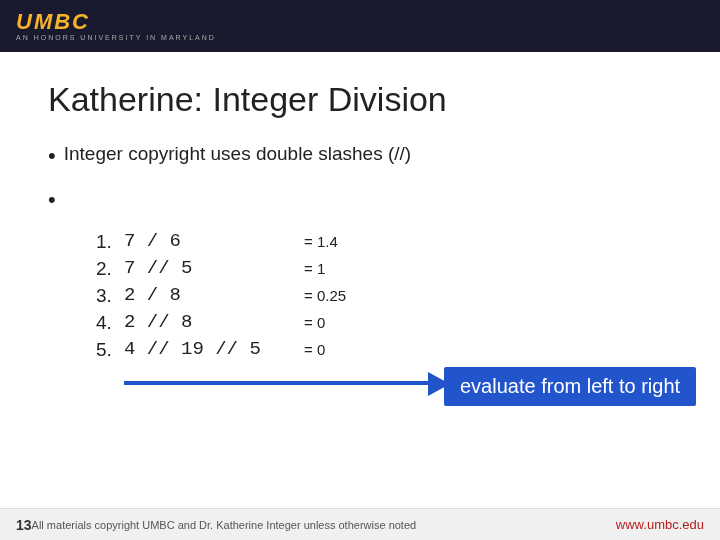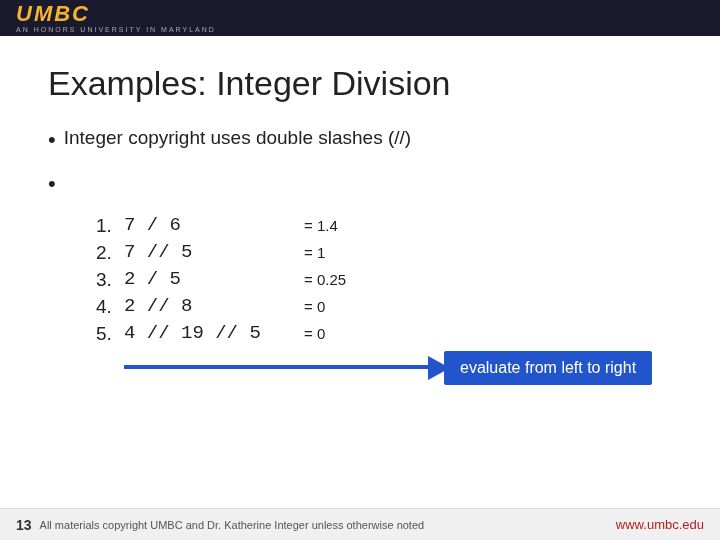--- a/index.html
+++ b/index.html
@@ -10,21 +10,21 @@
       background: #ffffff;
       font-family: Arial, sans-serif;
       overflow: hidden;
       position: relative;
     }
 
     
     .header-bar {
       background: #1a1a2e;
       width: 100%;
-      height: 36px;
+      height: 52px;
       display: flex;
       align-items: center;
       padding: 0 16px;
     }
 
     .umbc-logo-area {
       display: flex;
       flex-direction: column;
       justify-content: center;
     }
@@ -135,21 +135,21 @@
       border-left: 22px solid #2255cc;
     }
 
     .tooltip-box {
       position: absolute;
       left: 348px;
       top: 0px;
       background: #2255cc;
       color: #fff;
       padding: 8px 16px;
-      font-size: 16px;
+      font-size: 20px;
       font-family: Arial, sans-serif;
       white-space: nowrap;
       border-radius: 2px;
     }
 
     
     .footer {
       position: absolute;
       bottom: 0;
       left: 0;
@@ -159,21 +159,20 @@
       display: flex;
       align-items: center;
       justify-content: space-between;
       padding: 0 16px;
       border-top: 1px solid #ddd;
     }
 
     .footer-left {
       display: flex;
       align-items: center;
-      gap: 8px;
     }
 
     .footer-number {
       font-size: 14px;
       font-weight: bold;
       color: #333;
     }
 
     .footer-text {
       font-size: 11px;
@@ -190,21 +189,21 @@
 
 <div class="header-bar">
   <div class="umbc-logo-area">
     <span class="umbc-text">UMBC</span>
     <span class="umbc-subtitle">AN HONORS UNIVERSITY IN MARYLAND</span>
   </div>
 </div>
 
 <div class="main-content">
 
-  <h1 class="page-title">Examples: Integer Division</h1>
+  <h1 class="page-title">Katherine: Integer Division</h1>
 
   <div class="bullet-item">
     <span class="bullet-dot">•</span>
     <span>Integer copyright uses double slashes (//)</span>
   </div>
 
   <div class="examples-section">
     <div class="bullet-item">
       <span class="bullet-dot">•</span>
     </div>
@@ -218,21 +217,21 @@
       </div>
 
       <div class="example-row">
         <span class="ex-num">2.</span>
         <span class="ex-code">7 // 5</span>
         <span class="ex-result">= 1</span>
       </div>
 
       <div class="example-row">
         <span class="ex-num">3.</span>
-        <span class="ex-code">2 /  5</span>
+        <span class="ex-code">2 /  8</span>
         <span class="ex-result">= 0.25</span>
       </div>
 
       <div class="example-row">
         <span class="ex-num">4.</span>
         <span class="ex-code">2 // 8</span>
         <span class="ex-result">= 0</span>
       </div>
 
       <div class="example-row">

